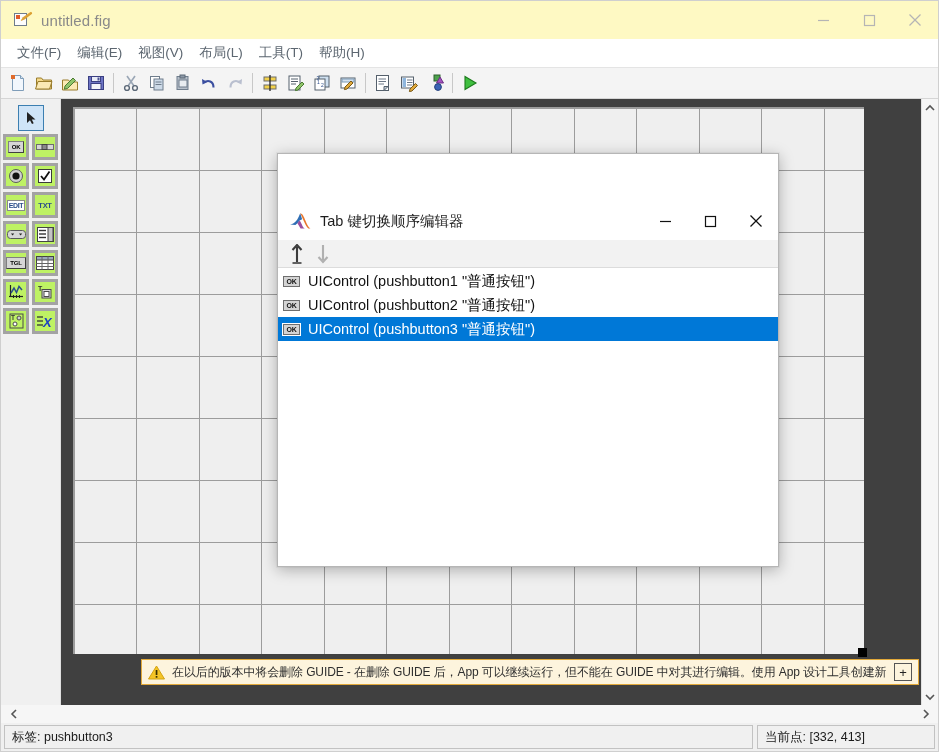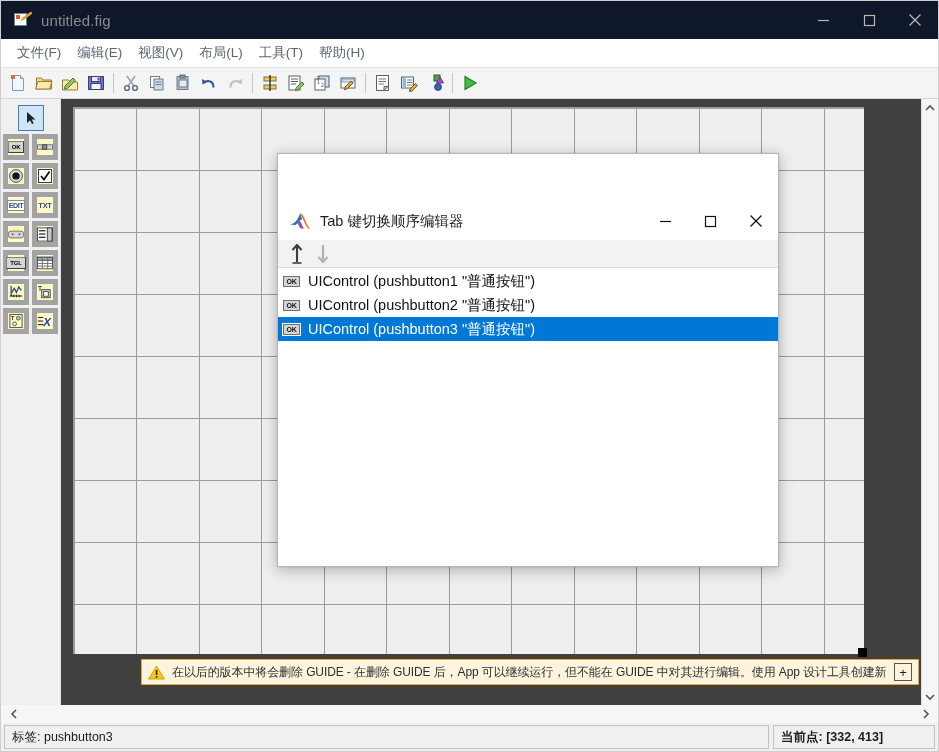--- a/index.html
+++ b/index.html
@@ -27,21 +27,21 @@
     display: flex;
     flex-direction: column;
   }
 
   
   .titlebar {
     height: 38px;
     min-height: 38px;
     display: flex;
     align-items: center;
-    background: #0f172a;
+    background: #fef9c3;
     position: relative;
   }
   .title-icon {
     width: 18px; height: 18px;
     margin-left: 12px;
     position: relative;
     flex: none;
   }
   .title-icon .pad {
     position: absolute;
@@ -146,22 +146,22 @@
     border-right: 1px solid #e0e0e0;
   }
   .prow {
     display: flex;
     justify-content: center;
     gap: 3px;
     margin-bottom: 3px;
   }
   .pbtn {
     width: 26px; height: 26px;
-    background: #fef9c3;
-    border: 5px solid #a3a3a3;
+    background: #bef264;
+    border: 3px solid #a3a3a3;
     box-sizing: border-box;
     display: flex;
     align-items: center;
     justify-content: center;
     font-size: 8px;
     font-weight: bold;
     color: #000;
     font-family: "Liberation Sans", sans-serif;
   }
   .pbtn.sel {
@@ -294,21 +294,21 @@
     background: #f0f0f0;
     display: flex;
     align-items: center;
     padding: 7px 7px;
     font-size: 12.5px;
     color: #1b1b1b;
     box-sizing: border-box;
     white-space: nowrap;
   }
   .stfield.grow { flex: 1; }
-  .stfield.pt { width: 162px; font-weight: bold; }
+  .stfield.pt { width: 178px; }
   .stfield.pos { width: 232px; }
 
   
   .dialog {
     position: absolute;
     left: 276px; top: 152px;
     width: 502px;
     height: 414px;
     background: #ffffff;
     border: 1px solid #b6b6b6;

